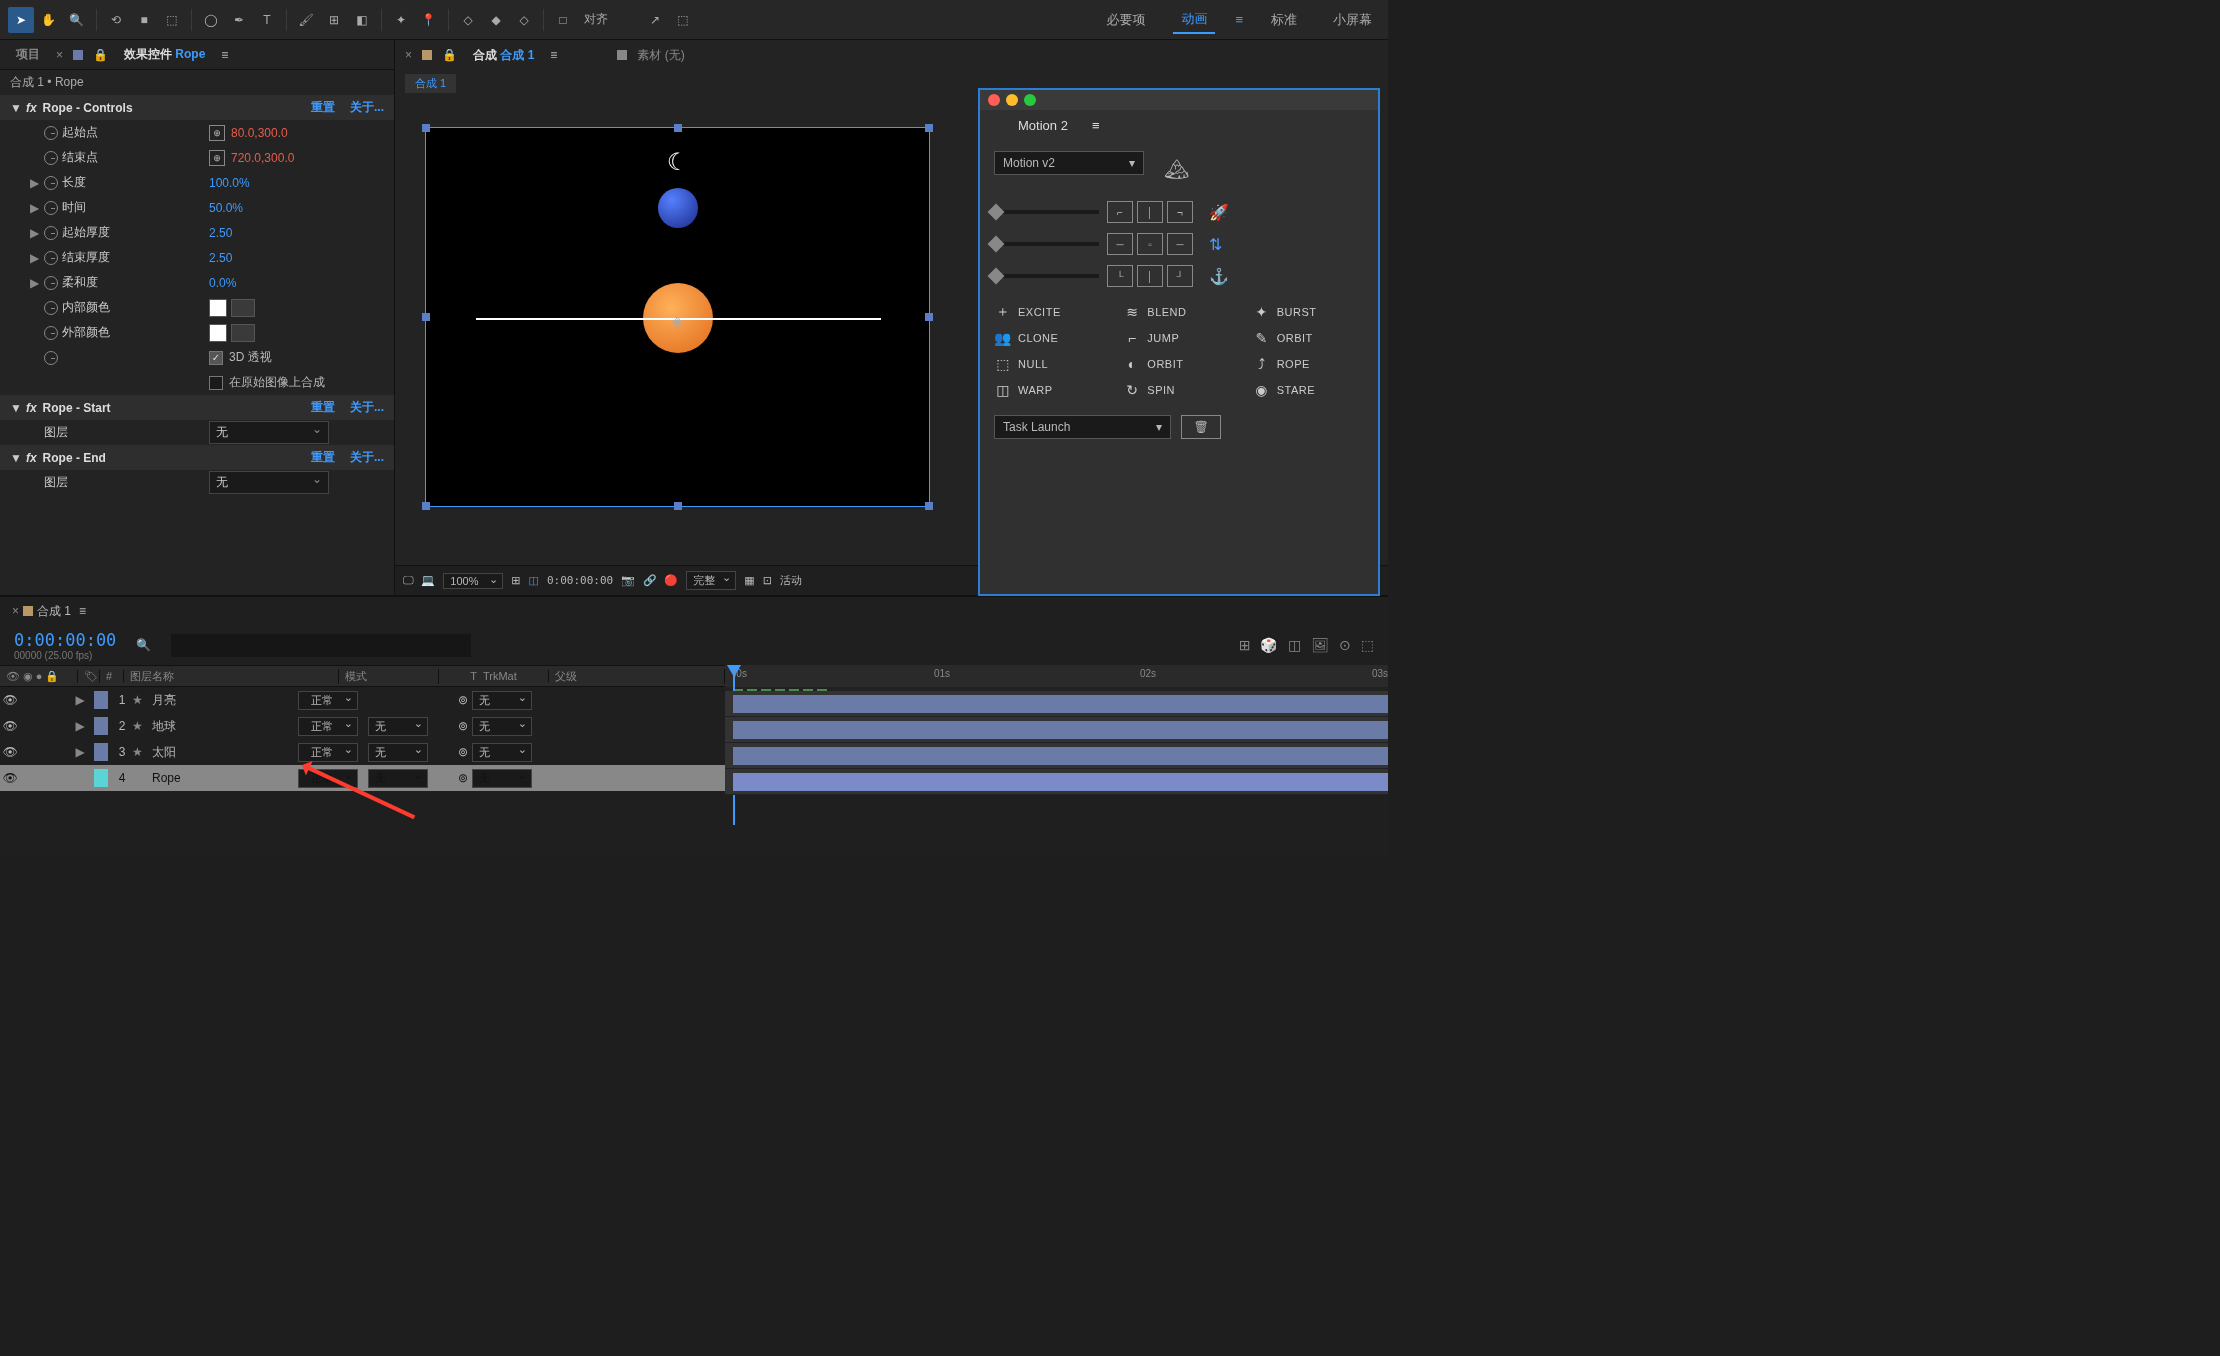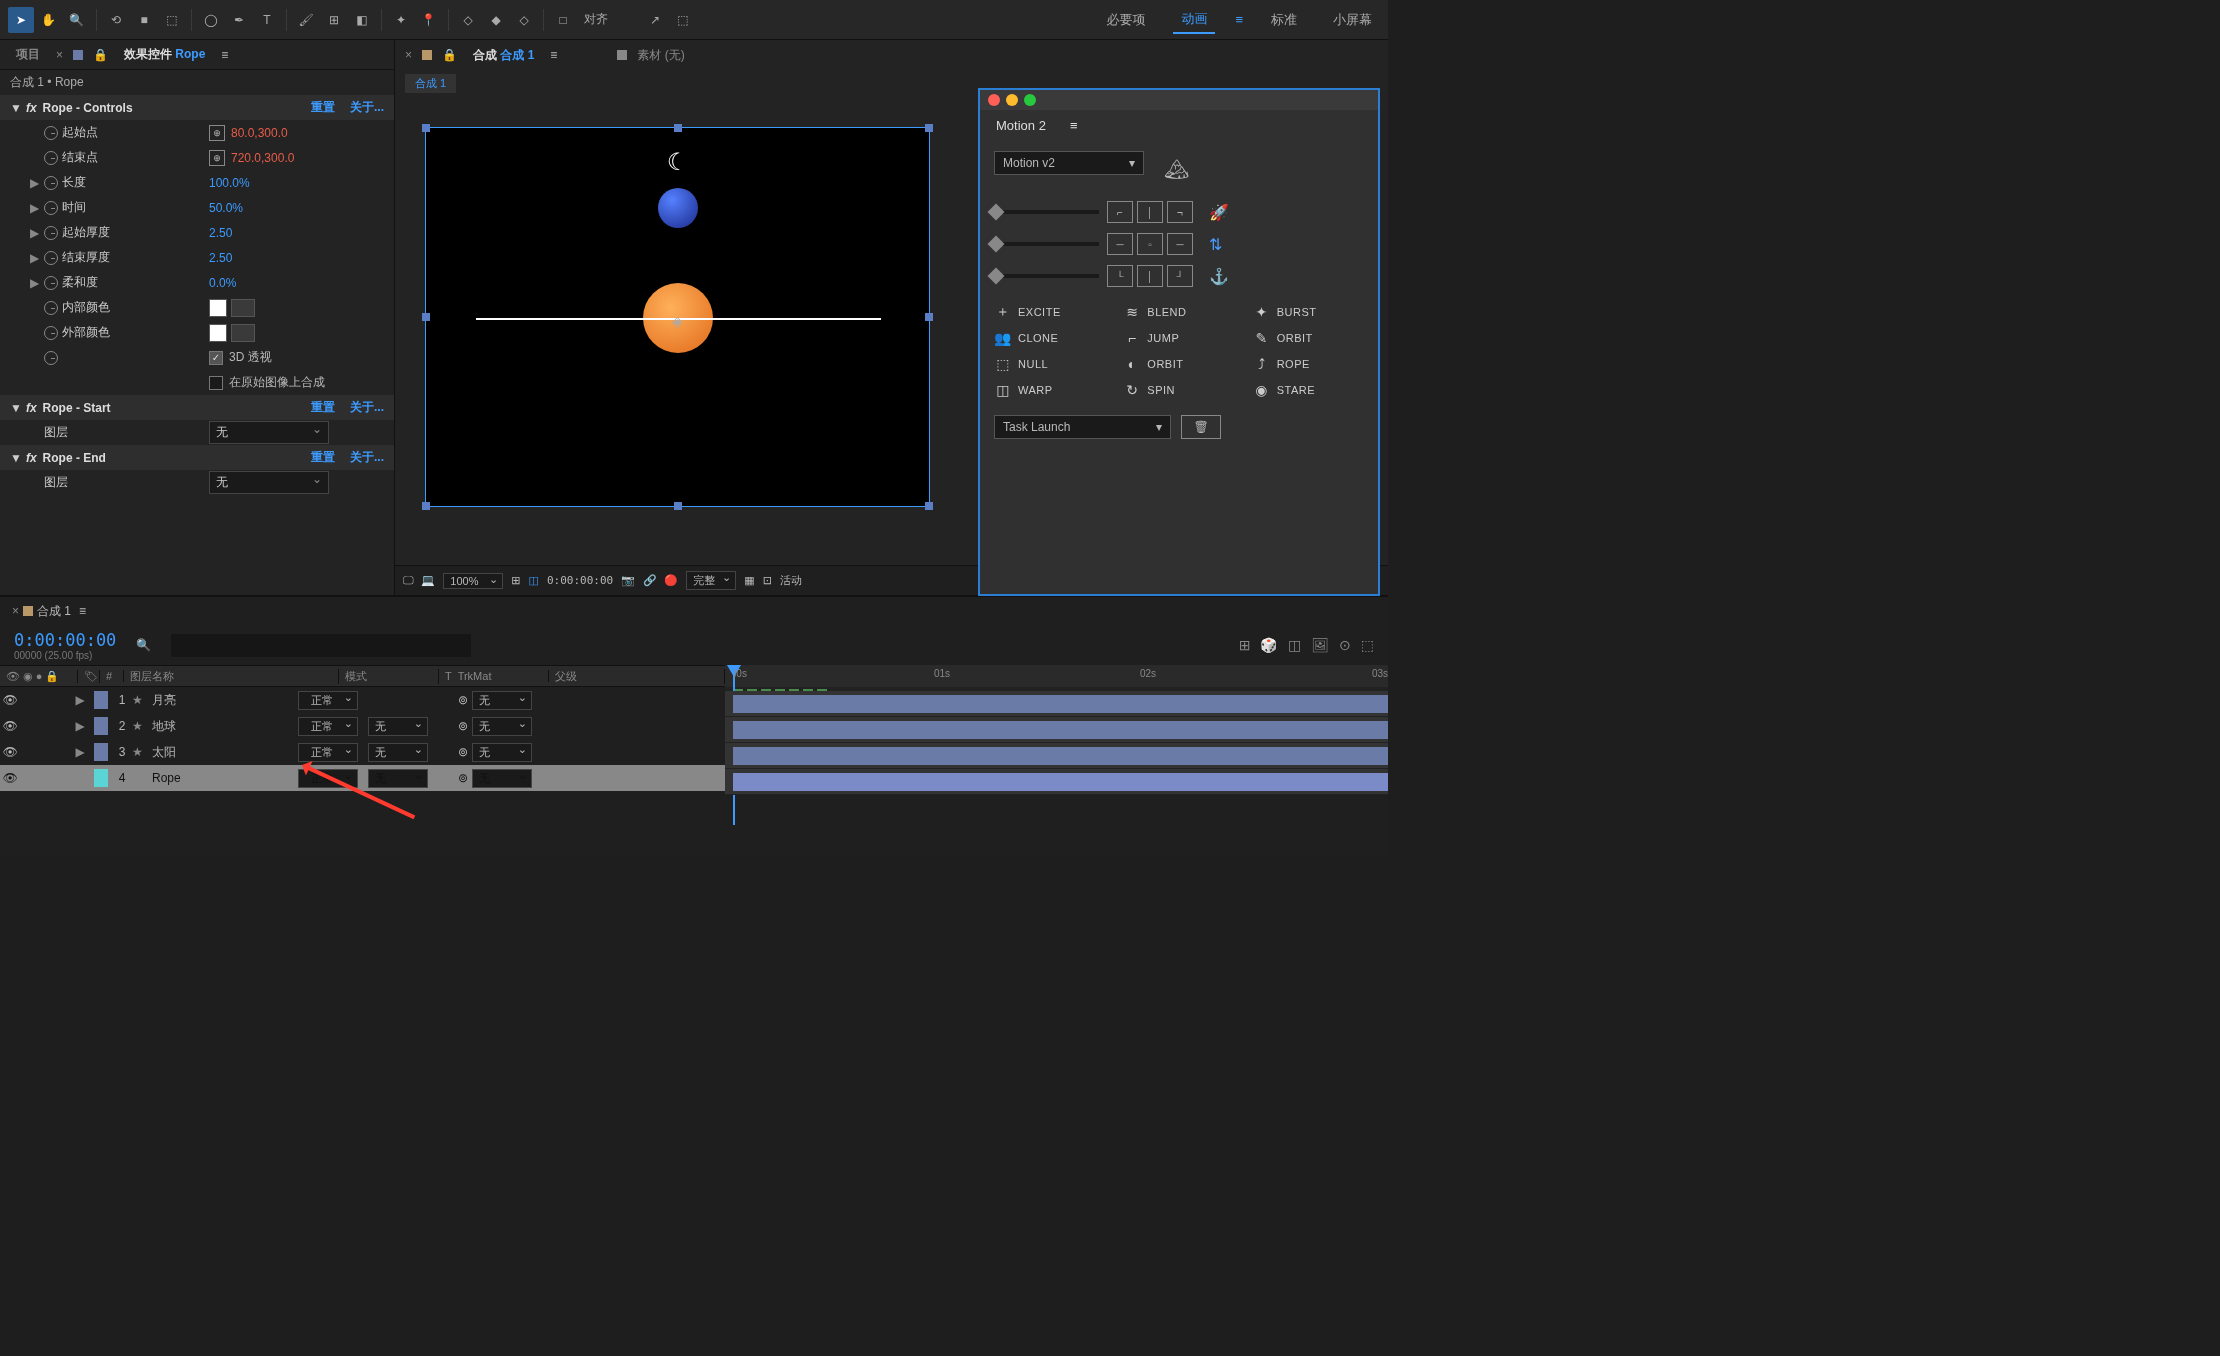--- a/index.html
+++ b/index.html
@@ -57,21 +57,21 @@
 .sun { position: absolute; left: 50%; top: 155px; transform: translateX(-50%); width: 70px; height: 70px; border-radius: 50%; background: radial-gradient(circle at 40% 35%, #ffb05a, #e06a1a); }
 .rope-line { position: absolute; left: 50px; top: 190px; width: 405px; height: 2px; background: #fff; }
 .anchor-icon { position: absolute; left: 50%; top: 185px; transform: translateX(-50%); font-size: 14px; color: #aaa; }
 
 .viewer-footer { height: 30px; background: #1f1f1f; display: flex; align-items: center; padding: 0 8px; gap: 8px; font-size: 11px; border-top: 1px solid #111; }
 
 
 .motion-panel { position: absolute; left: 978px; top: 88px; width: 402px; height: 508px; background: #303030; border: 2px solid #2a7fd4; z-index: 100; }
 .mac-traffic { height: 20px; background: #3a3a3a; display: flex; align-items: center; padding: 0 8px; gap: 6px; }
 .traffic-dot { width: 12px; height: 12px; border-radius: 50%; }
-.m2-title { padding: 8px 16px; font-size: 13px; color: #ddd; display: flex; align-items: center; gap: 24px; }
+.m2-title { padding: 8px 16px; font-size: 13px; color: #ddd; display: flex; align-items: center; gap: 24px; margin-left: 22px; }
 .m2-body { padding: 10px 14px; }
 .m2-dropdown { background: #1a1a1a; border: 1px solid #555; padding: 4px 8px; width: 150px; display: flex; justify-content: space-between; font-size: 12px; margin-bottom: 12px; }
 .m2-sliders { display: flex; flex-direction: column; gap: 10px; margin-bottom: 16px; }
 .m2-slider-row { display: flex; align-items: center; gap: 8px; }
 .m2-slider { width: 105px; height: 4px; background: #1a1a1a; position: relative; }
 .m2-slider-thumb { position: absolute; left: -4px; top: -4px; width: 12px; height: 12px; background: #888; transform: rotate(45deg); }
 .m2-grid-btns { display: flex; gap: 4px; }
 .m2-gbtn { width: 26px; height: 22px; border: 1px solid #888; display: flex; align-items: center; justify-content: center; font-size: 10px; }
 .m2-side-icon { margin-left: 8px; font-size: 16px; color: #999; }
 .m2-actions { display: grid; grid-template-columns: 1fr 1fr 1fr; gap: 8px 18px; margin-bottom: 16px; }
@@ -495,21 +495,21 @@
     </div>
   </div>
   <div style="display:flex">
     <div style="width:725px">
       <div class="tl-columns">
         <div class="tl-col" style="width:78px">👁 ◉ ● 🔒</div>
         <div class="tl-col" style="width:22px">🏷</div>
         <div class="tl-col" style="width:24px">#</div>
         <div class="tl-col" style="width:215px">图层名称</div>
         <div class="tl-col" style="width:100px">模式</div>
-        <div class="tl-col" style="width:110px;text-align:left">T &nbsp;<span>TrkMat</span></div>
+        <div class="tl-col" style="width:110px;text-align:center">T &nbsp;<span>TrkMat</span></div>
         <div class="tl-col" style="flex:1">父级</div>
       </div>
       <div class="tl-layers" id="tl-layers">
           <div class="tl-layer">
     <span class="tl-eye">👁</span>
     <span class="tl-lock"></span>
     <span class="tl-arrow">▶</span>
     <span class="tl-color" style="background:#6a7ba8"></span>
     <span class="tl-num">1</span>
     <span class="tl-star">★</span>

